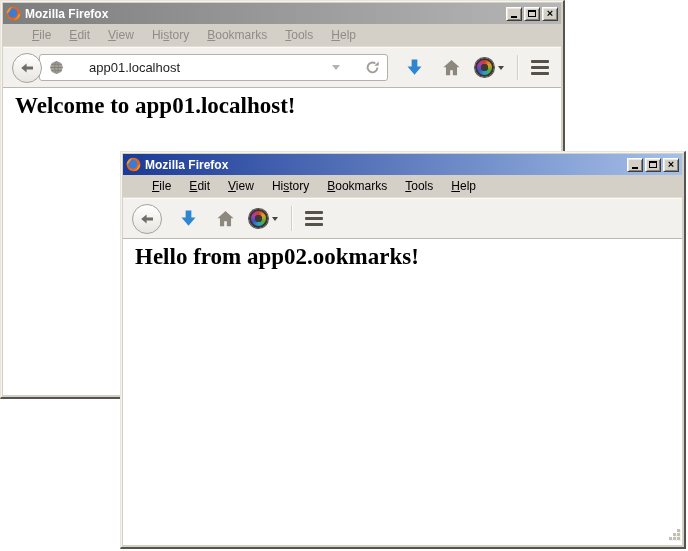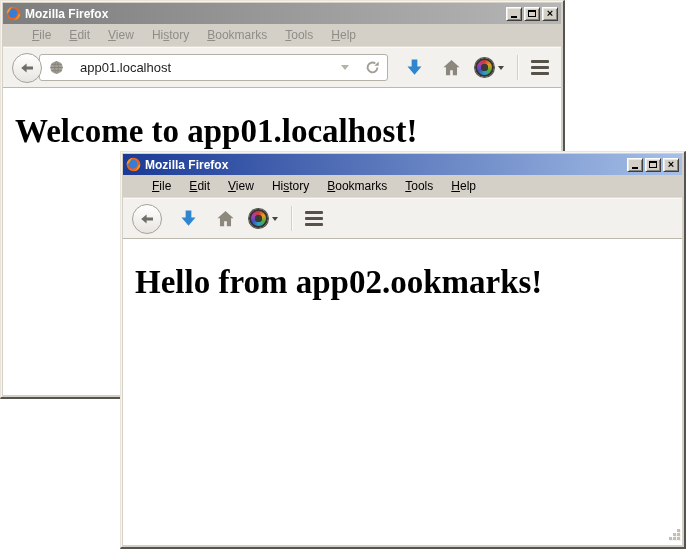--- a/index.html
+++ b/index.html
@@ -69,21 +69,21 @@
     width:30px; height:30px; border-radius:50%;
     background:linear-gradient(#ffffff,#e8e5e0);
     border:1px solid #a6a298;
     display:flex; align-items:center; justify-content:center;
     flex:0 0 30px; z-index:2;
   }
   .urlbar {
     flex:1 1 auto; height:27px; background:#fff;
     border:1px solid #b5b1a7; border-radius:3px;
     margin-left:-3px; display:flex; align-items:center;
-    padding:0 7px 0 9px; gap:16px; min-width:0;
+    padding:0 7px 0 9px; gap:25px; min-width:0;
   }
   .url-input {
     flex:1; min-width:0; border:none; outline:none; background:transparent;
     font-family:"Liberation Sans",sans-serif; font-size:13px; color:#1d1d1d;
   }
   .tri-down {
     width:0; height:0;
     border-left:4px solid transparent; border-right:4px solid transparent;
     border-top:5px solid #b6b2a8;
   }
@@ -102,21 +102,21 @@
   .vsep { width:1px; height:25px; background:#d4d0c6; margin-left:13px; box-shadow:1px 0 0 #fbfaf7; }
   .burger { display:flex; flex-direction:column; gap:3px; }
   .burger span { width:18px; height:3px; background:#56524a; border-radius:1px; }
 
   
   .content {
     flex:1 1 auto; background:#fff; position:relative; overflow:hidden;
   }
   .page-heading {
     font-family:"Liberation Serif", serif; font-weight:bold;
-    font-size:33px; color:#000; margin:25px 0 0 12px; white-space:nowrap;
+    font-size:23px; color:#000; margin:5px 0 0 12px; white-space:nowrap;
   }
   .resize-grip {
     position:absolute; right:2px; bottom:2px; width:14px; height:14px;
     display:flex; flex-direction:column; align-items:flex-end; gap:1px;
   }
   .resize-grip .row { display:flex; gap:1px; }
   .resize-grip i {
     display:block; width:3px; height:3px; background:#c3bfb6;
     box-shadow:1px 1px 0 #f2f0ea;
   }

